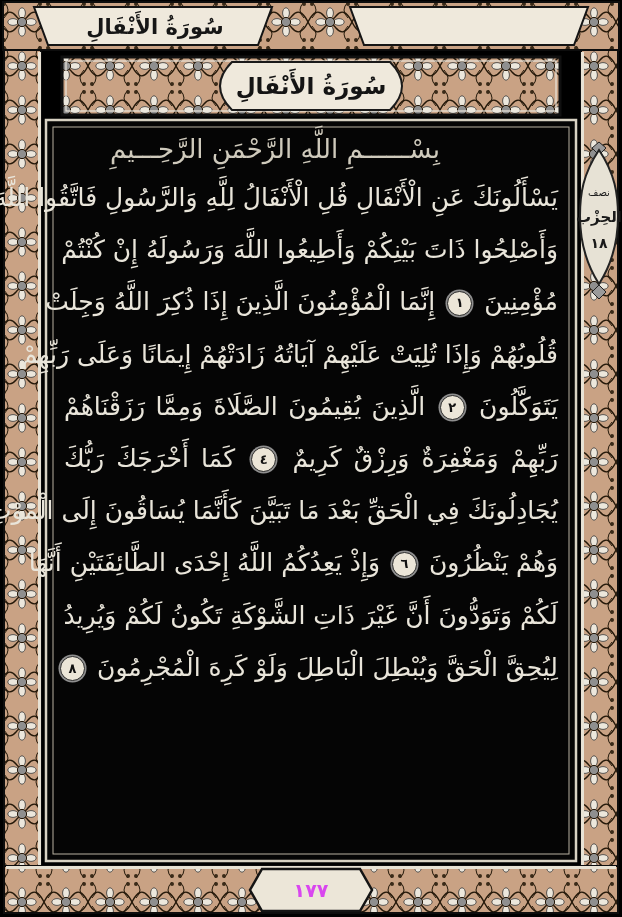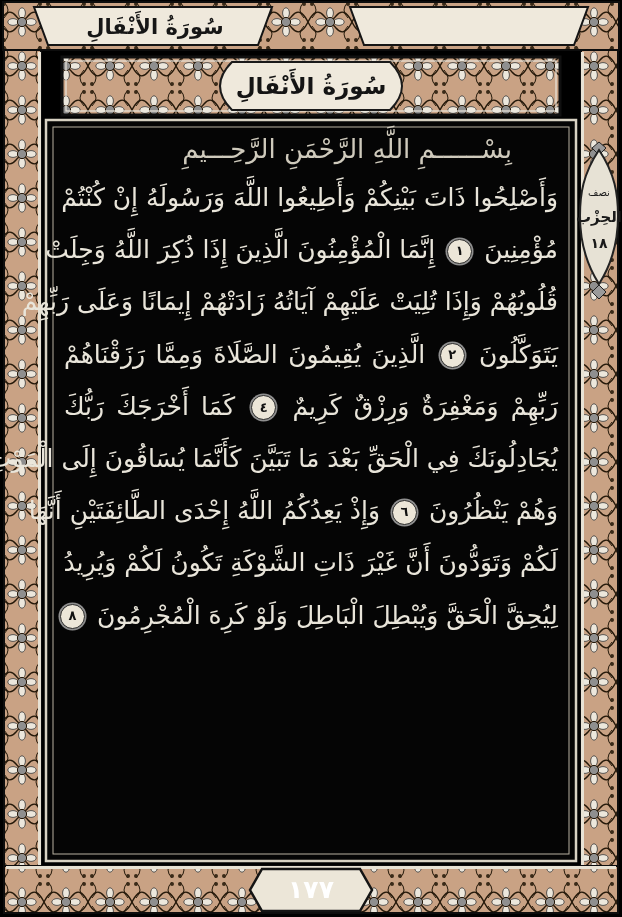--- a/index.html
+++ b/index.html
@@ -6,32 +6,32 @@
   .page{position:relative;width:622px;height:917px;background:#000;overflow:hidden;
         font-family:"DejaVu Sans",sans-serif;}
   .page svg{position:absolute;left:0;top:0;}
   .abs{position:absolute;}
   .hdr-label{top:8px;height:38px;line-height:38px;text-align:center;color:#161616;
              font-size:21px;font-weight:bold;direction:rtl;}
   .hdr-juz{left:352px;width:230px;}
   .hdr-surah{left:40px;width:230px;}
   .banner-title{left:211px;top:63px;width:200px;height:46px;line-height:46px;text-align:center;
                 color:#141414;font-size:23px;font-weight:bold;direction:rtl;}
-  .basmala{left:110px;top:127px;width:402px;height:44px;line-height:44px;text-align:right;
+  .basmala{left:110px;top:127px;width:402px;height:44px;line-height:44px;text-align:left;
            color:#cfcabc;font-size:26px;direction:rtl;}
   .verse-lines{left:64px;top:172px;width:494px;direction:rtl;}
   .verse-line{height:52.2px;line-height:52.2px;font-size:25px;color:#e9e5da;
               text-align:justify;text-align-last:justify;text-justify:inter-word;
               white-space:nowrap;}
   .ayah{display:inline-flex;align-items:center;justify-content:center;vertical-align:middle;
         width:23px;height:23px;border-radius:50%;background:#ece6d8;color:#111;
         font-size:13px;font-weight:bold;border:1.5px solid #2a2a2a;margin:0 4px;
         box-shadow:0 0 0 1.5px #8f8f8f;}
   .page-number{left:261px;top:871px;width:100px;height:38px;line-height:38px;text-align:center;
-               color:#ffffff;font-size:25px;font-weight:bold;}
+               color:#d946ef;font-size:19px;font-weight:bold;}
 </style>
 </head>
 <body>
 
 <div class="page">
 
   <svg width="622" height="917" viewBox="0 0 622 917">
     <defs>
       <pattern id="vine" patternUnits="userSpaceOnUse" width="44" height="44">
         <rect width="44" height="44" fill="#c9a284"></rect>
@@ -92,20 +92,21 @@
     <polygon points="262,869 360,869 372,890 360,911 262,911 250,890" fill="#ece6d8" stroke="#141414" stroke-width="2.5"></polygon>
   </svg>
 
   <div class="abs hdr-label hdr-surah">سُورَةُ الأَنْفَالِ</div>
 
   <div class="abs banner-title">سُورَةُ الأَنْفَالِ</div>
 
   <div class="abs basmala">بِسْــــــمِ اللَّهِ الرَّحْمَنِ الرَّحِـــيمِ</div>
 
   <div class="abs verse-lines">
+      <div class="verse-line">يَسْأَلُونَكَ عَنِ الْأَنْفَالِ قُلِ الْأَنْفَالُ لِلَّهِ وَالرَّسُولِ فَاتَّقُوا اللَّهَ</div>
       <div class="verse-line">وَأَصْلِحُوا ذَاتَ بَيْنِكُمْ وَأَطِيعُوا اللَّهَ وَرَسُولَهُ إِنْ كُنْتُمْ</div>
       <div class="verse-line">مُؤْمِنِينَ <span class="ayah">١</span> إِنَّمَا الْمُؤْمِنُونَ الَّذِينَ إِذَا ذُكِرَ اللَّهُ وَجِلَتْ</div>
       <div class="verse-line">قُلُوبُهُمْ وَإِذَا تُلِيَتْ عَلَيْهِمْ آيَاتُهُ زَادَتْهُمْ إِيمَانًا وَعَلَى رَبِّهِمْ</div>
       <div class="verse-line">يَتَوَكَّلُونَ <span class="ayah">٢</span> الَّذِينَ يُقِيمُونَ الصَّلَاةَ وَمِمَّا رَزَقْنَاهُمْ</div>
       <div class="verse-line">رَبِّهِمْ وَمَغْفِرَةٌ وَرِزْقٌ كَرِيمٌ <span class="ayah">٤</span> كَمَا أَخْرَجَكَ رَبُّكَ</div>
       <div class="verse-line">يُجَادِلُونَكَ فِي الْحَقِّ بَعْدَ مَا تَبَيَّنَ كَأَنَّمَا يُسَاقُونَ إِلَى الْمَوْتِ</div>
       <div class="verse-line">وَهُمْ يَنْظُرُونَ <span class="ayah">٦</span> وَإِذْ يَعِدُكُمُ اللَّهُ إِحْدَى الطَّائِفَتَيْنِ أَنَّهَا</div>
       <div class="verse-line">لَكُمْ وَتَوَدُّونَ أَنَّ غَيْرَ ذَاتِ الشَّوْكَةِ تَكُونُ لَكُمْ وَيُرِيدُ</div>
       <div class="verse-line">لِيُحِقَّ الْحَقَّ وَيُبْطِلَ الْبَاطِلَ وَلَوْ كَرِهَ الْمُجْرِمُونَ <span class="ayah">٨</span></div>
     </div>

